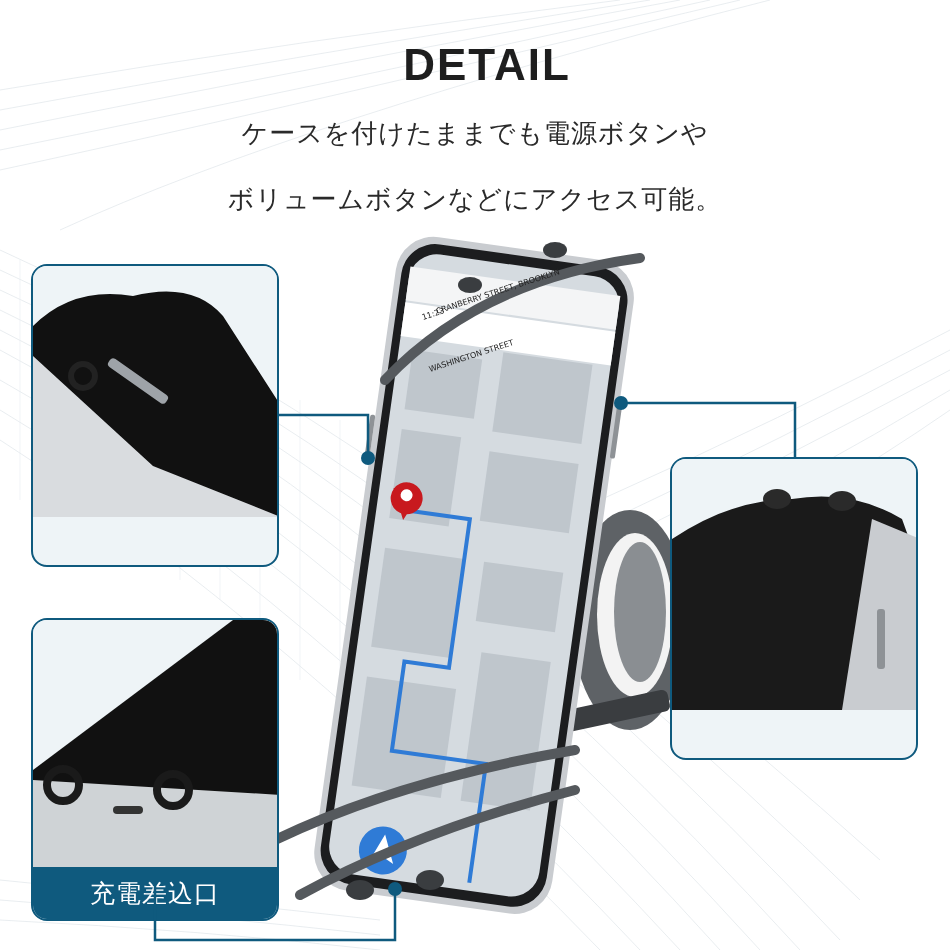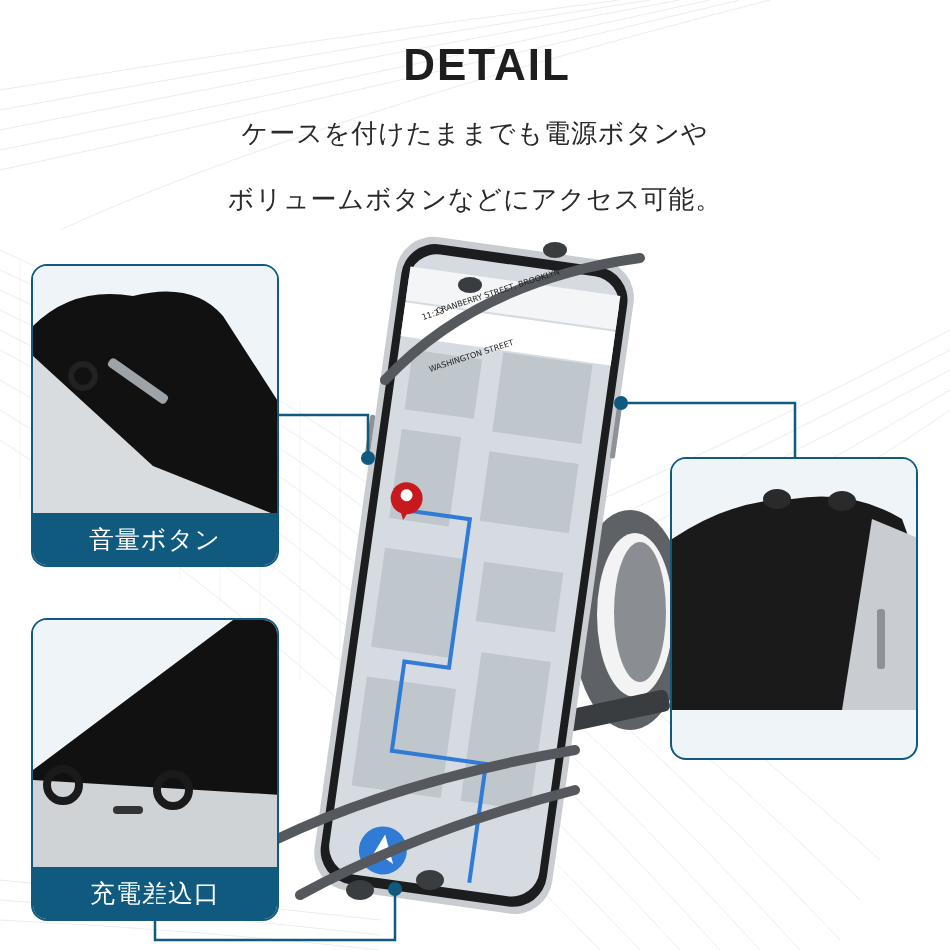--- a/index.html
+++ b/index.html
@@ -161,21 +161,20 @@
 <div class="dot" style="left:388px;top:882px"></div>
 
 <div class="card" id="card-volume">
   <svg class="photo" width="248" height="251" viewBox="0 0 248 251">
     <rect width="248" height="251" fill="#eef4f7"></rect>
     <path d="M0 60 Q 40 20 100 30 Q 160 15 190 50 L 248 140 L 248 251 L 0 251 Z" fill="#111"></path>
     <path d="M0 90 L 120 200 L 248 251 L 0 251 Z" fill="#d9dcdf"></path>
     <rect x="70" y="110" width="70" height="10" rx="4" fill="#9ea3a8" transform="rotate(35 105 115)"></rect>
     <circle cx="50" cy="110" r="12" fill="none" stroke="#222" stroke-width="6"></circle>
   </svg>
-  <div class="label">音量ボタン</div>
 </div>
 
 <div class="card" id="card-charge">
   <svg class="photo" width="248" height="251" viewBox="0 0 248 251">
     <rect width="248" height="251" fill="#eef4f7"></rect>
     <path d="M0 150 L 200 0 L 248 0 L 248 190 L 0 190 Z" fill="#111"></path>
     <path d="M0 160 L 248 175 L 248 251 L 0 251 Z" fill="#cfd3d6"></path>
     <rect x="80" y="186" width="30" height="8" rx="4" fill="#333"></rect>
     <circle cx="30" cy="165" r="16" fill="none" stroke="#1a1a1a" stroke-width="8"></circle>
     <circle cx="140" cy="170" r="16" fill="none" stroke="#1a1a1a" stroke-width="8"></circle>

